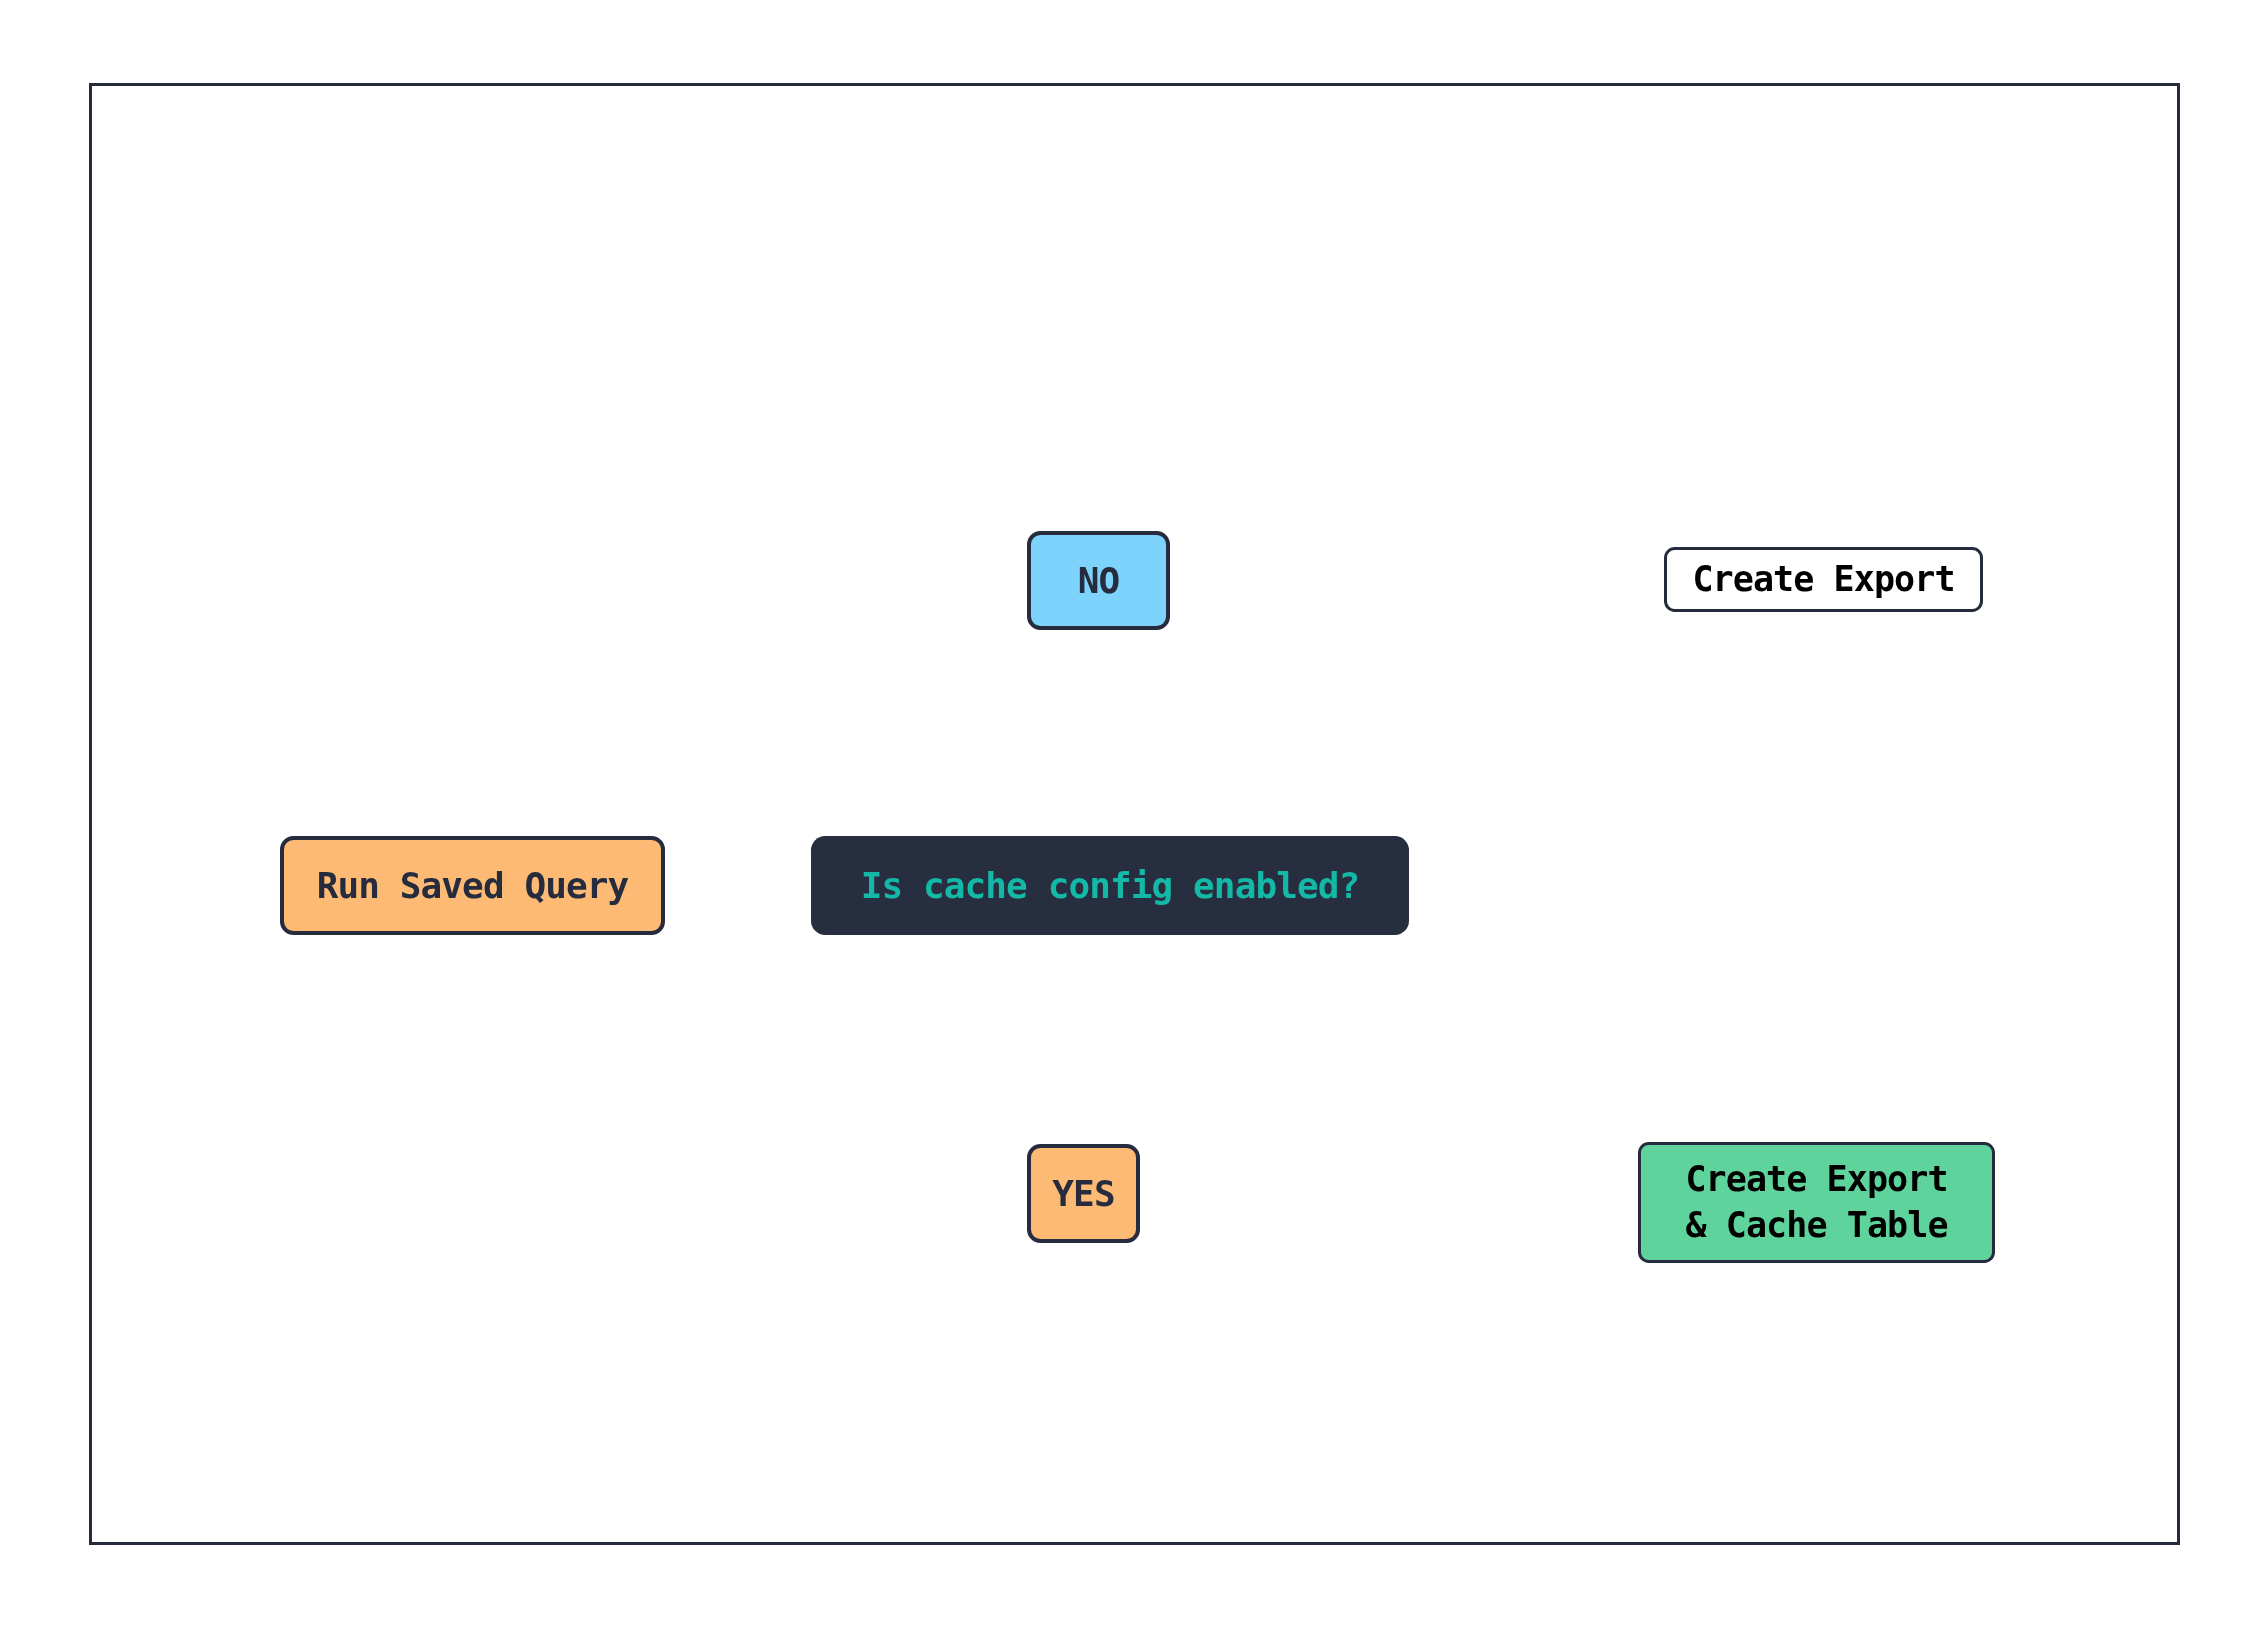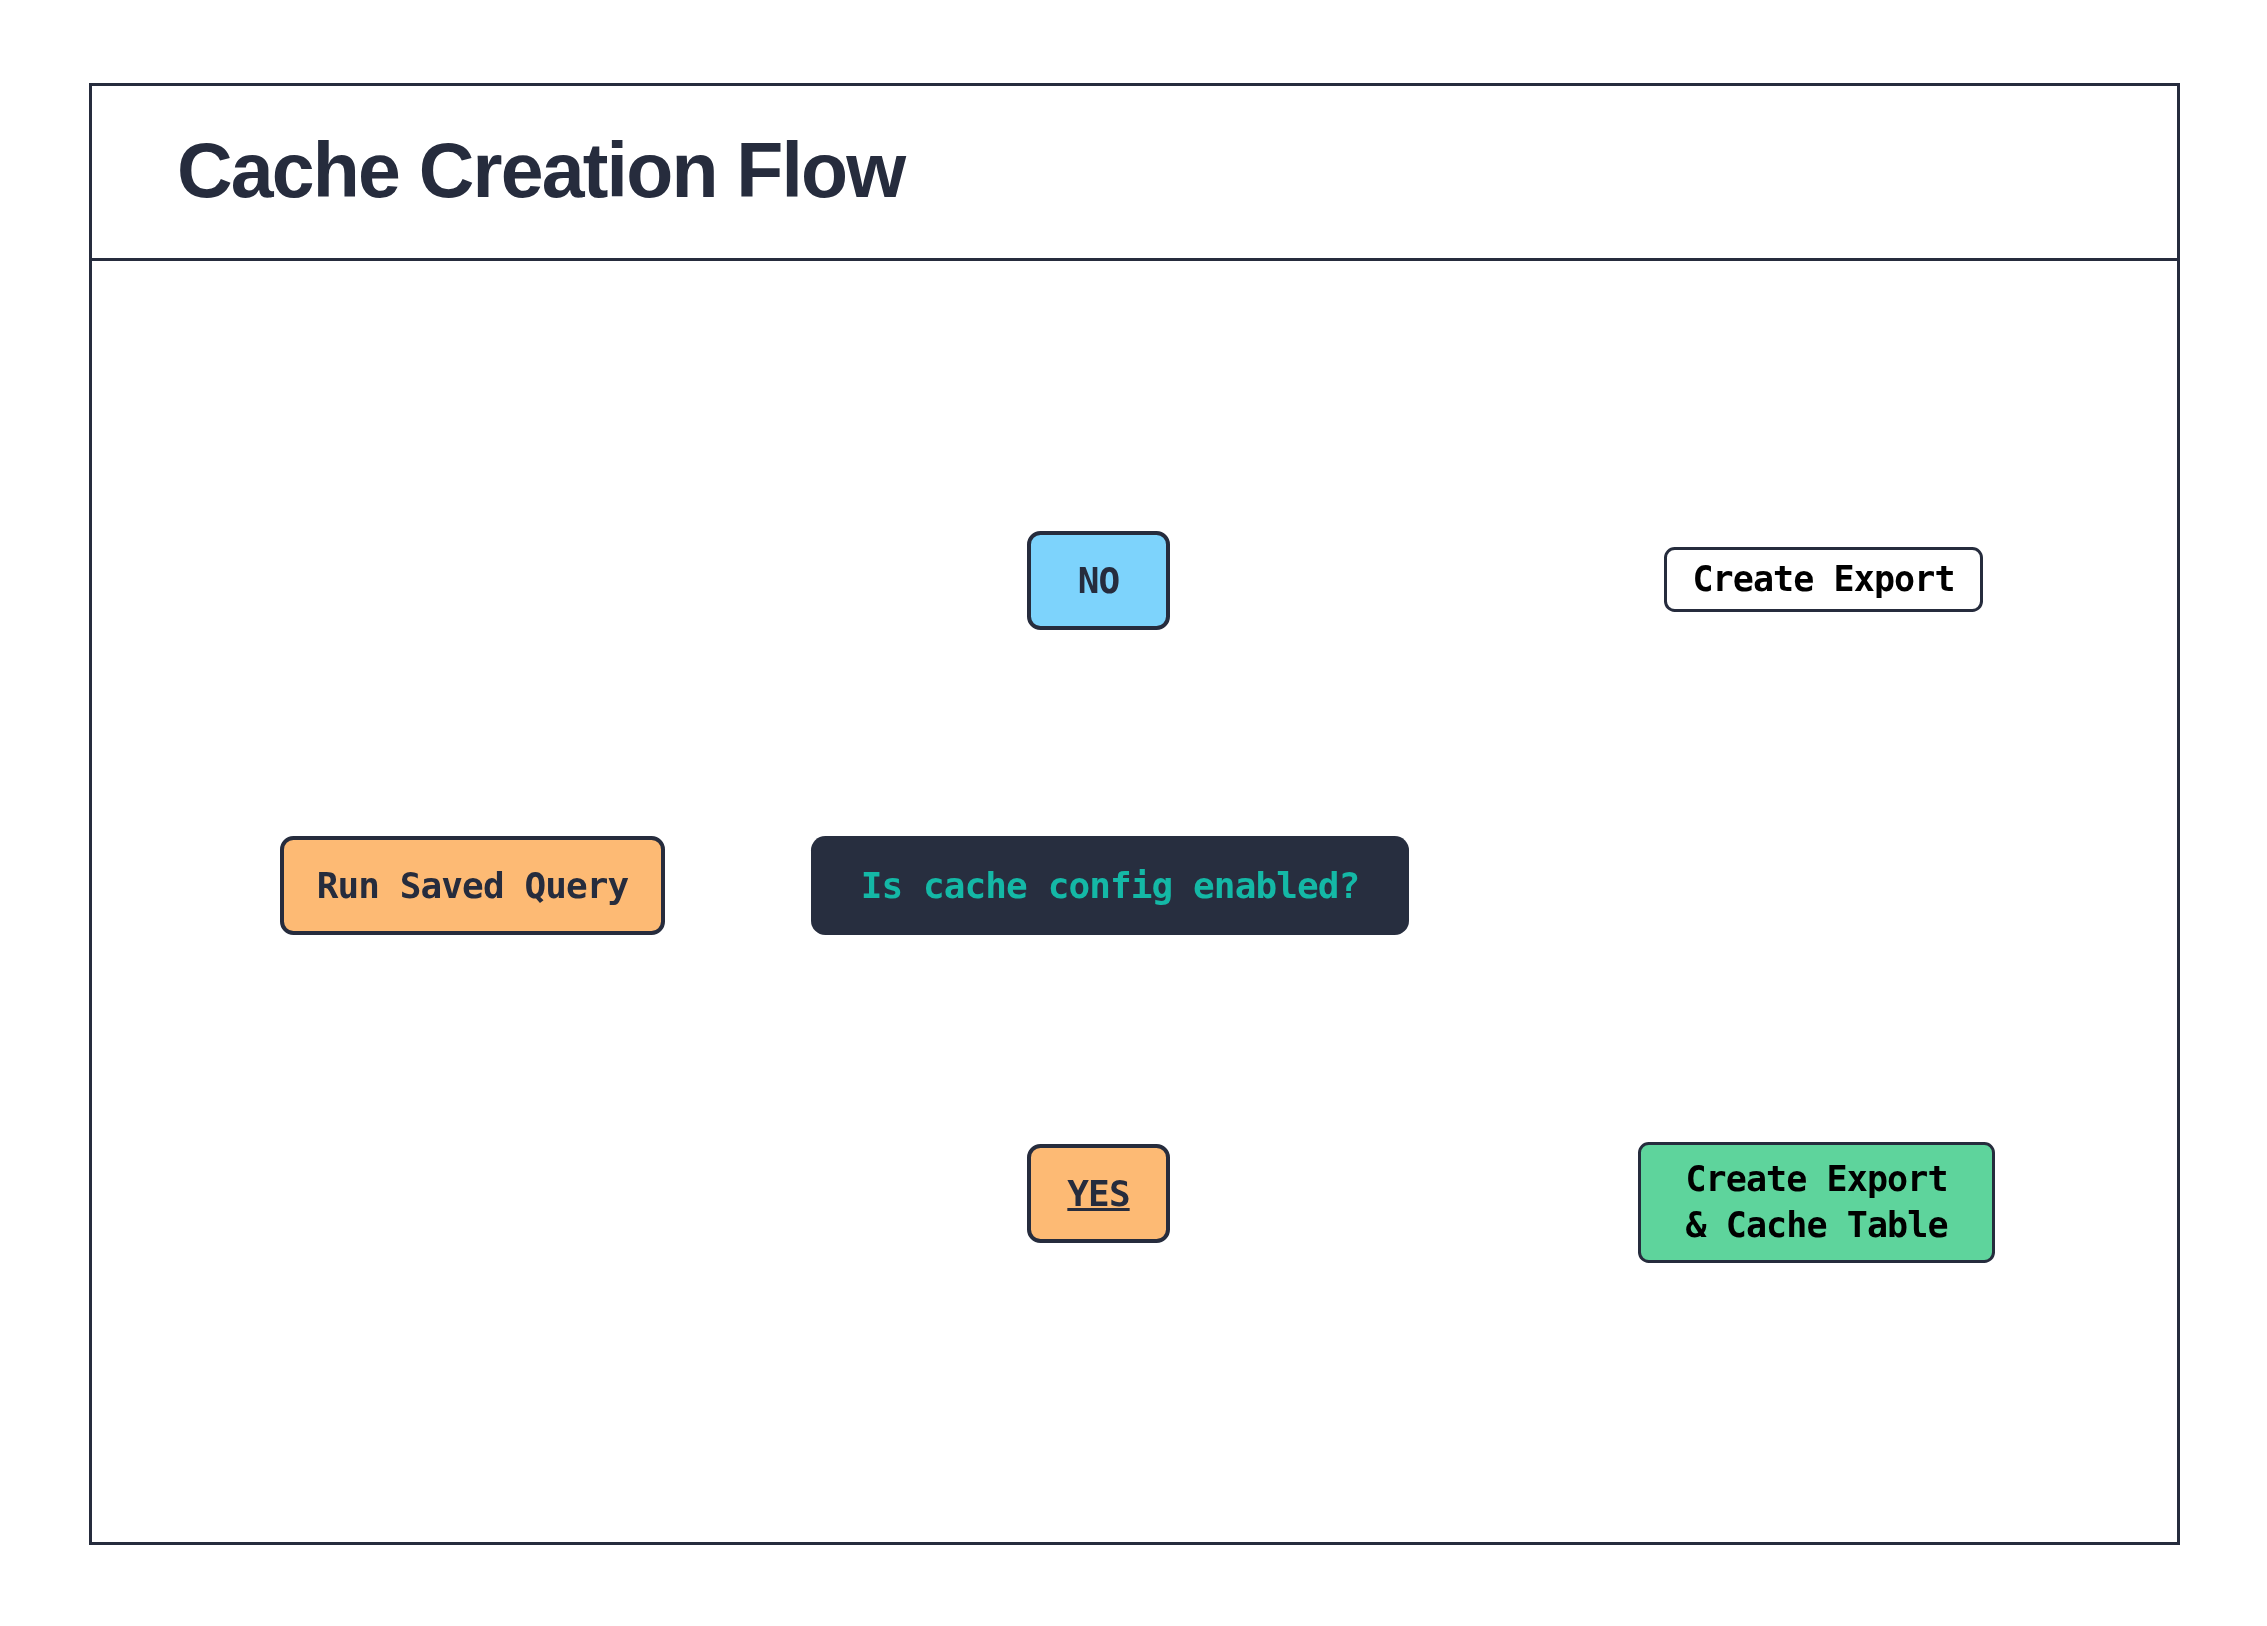--- a/index.html
+++ b/index.html
@@ -73,21 +73,21 @@
     border: 4.5px solid #262c3d;
   }
   .node.dark {
     background: #272e3f;
     color: #14b8a6;
     border: none;
   }
   .run-node   { left: 280px;  top: 836px;  width: 385px; height: 99px; }
   .decision-node { left: 811px; top: 836px; width: 598px; height: 99px; border-radius: 14.3px; }
   .no-node    { left: 1027px; top: 531px;  width: 143px; height: 99px; }
-  .yes-node   { left: 1027px; top: 1144px; width: 143px; height: 99px; text-decoration: underline; }
+  .yes-node   { left: 1027px; top: 1144px; width: 113px; height: 99px; }
   .db-label {
     position: absolute;
     box-sizing: border-box;
     display: flex;
     align-items: center;
     justify-content: center;
     font-weight: 700;
     font-size: 35px;
     color: #000000;
     border-radius: 10.7px;
@@ -140,23 +140,20 @@
         <line x1="546" y1="86" x2="546" y2="473"></line>
         <ellipse cx="274" cy="473" rx="272" ry="86"></ellipse>
         <ellipse cx="274" cy="344" rx="272" ry="86"></ellipse>
         <ellipse cx="274" cy="215" rx="272" ry="86"></ellipse>
         <ellipse cx="274" cy="86" rx="272" ry="86"></ellipse>
       </g>
     </g>
   </svg>
 
   <div class="frame"></div>
-  <div class="titlebar">
-    <h1 class="title">Cache Creation Flow</h1>
-  </div>
 
   <div class="node green run-node">Run Saved Query</div>
 
   <div class="node dark decision-node">Is cache config enabled?</div>
 
   <div class="node white no-node">NO</div>
 
   <div class="node green yes-node">YES</div>
 
   <div class="db-label export-label">Create Export</div>

